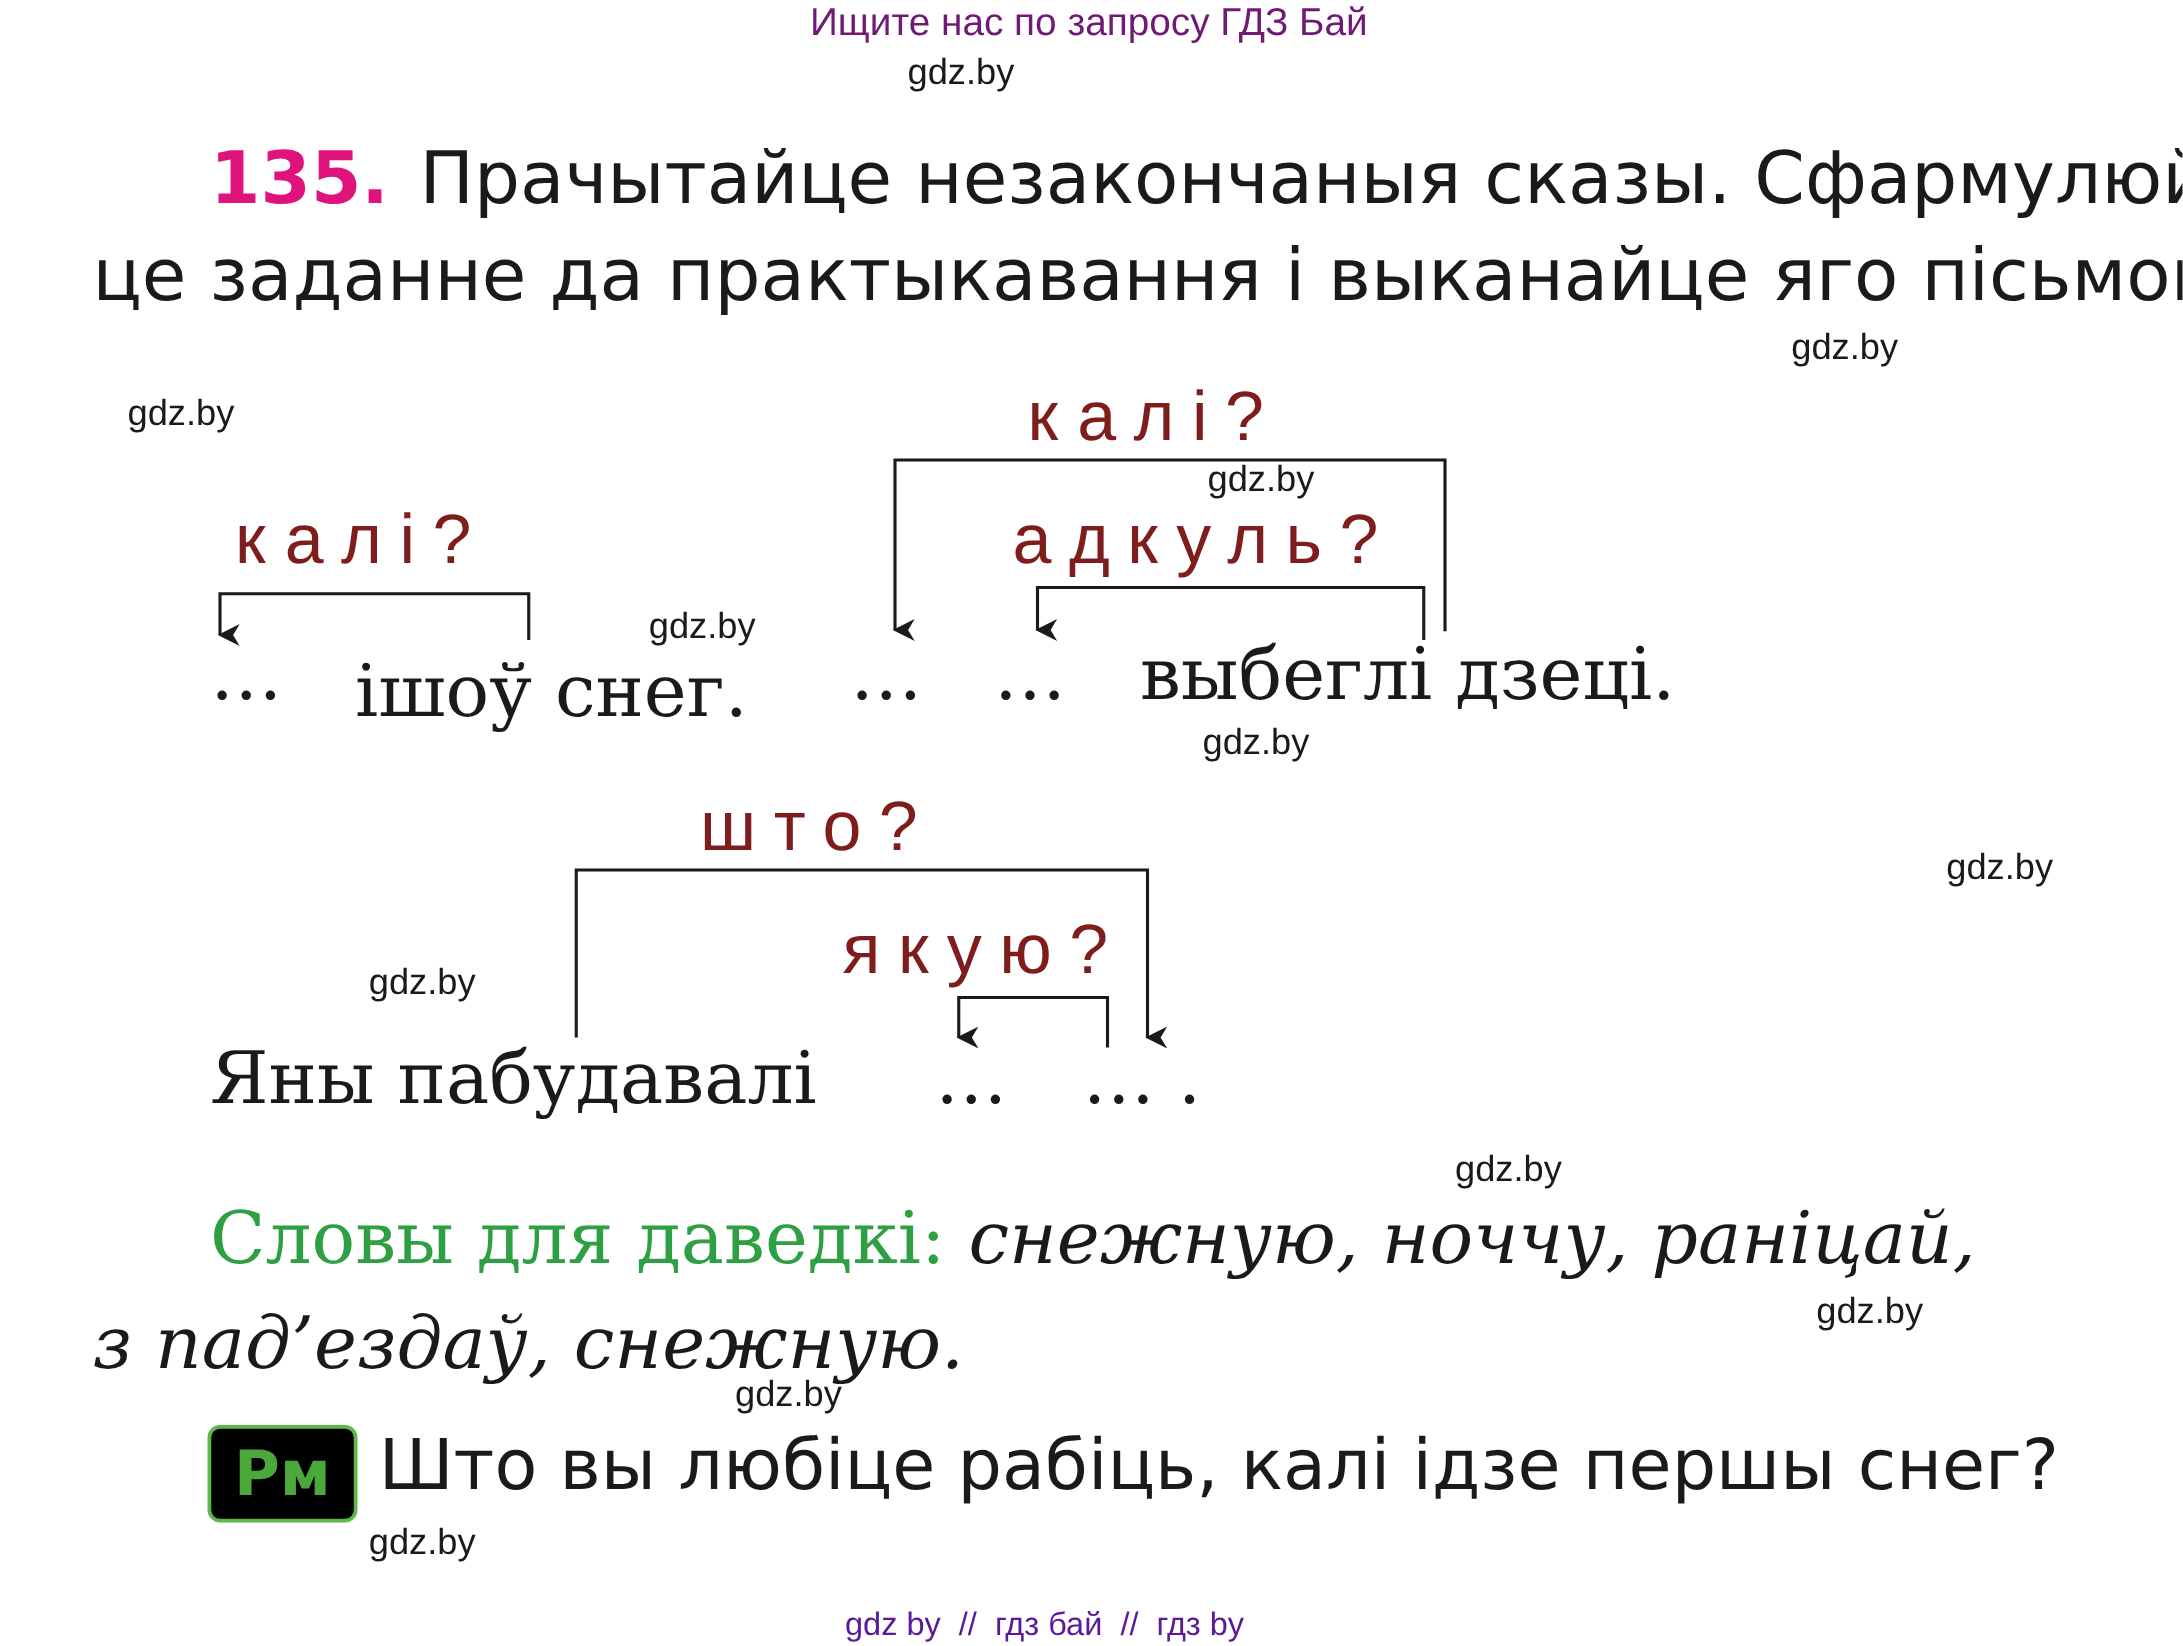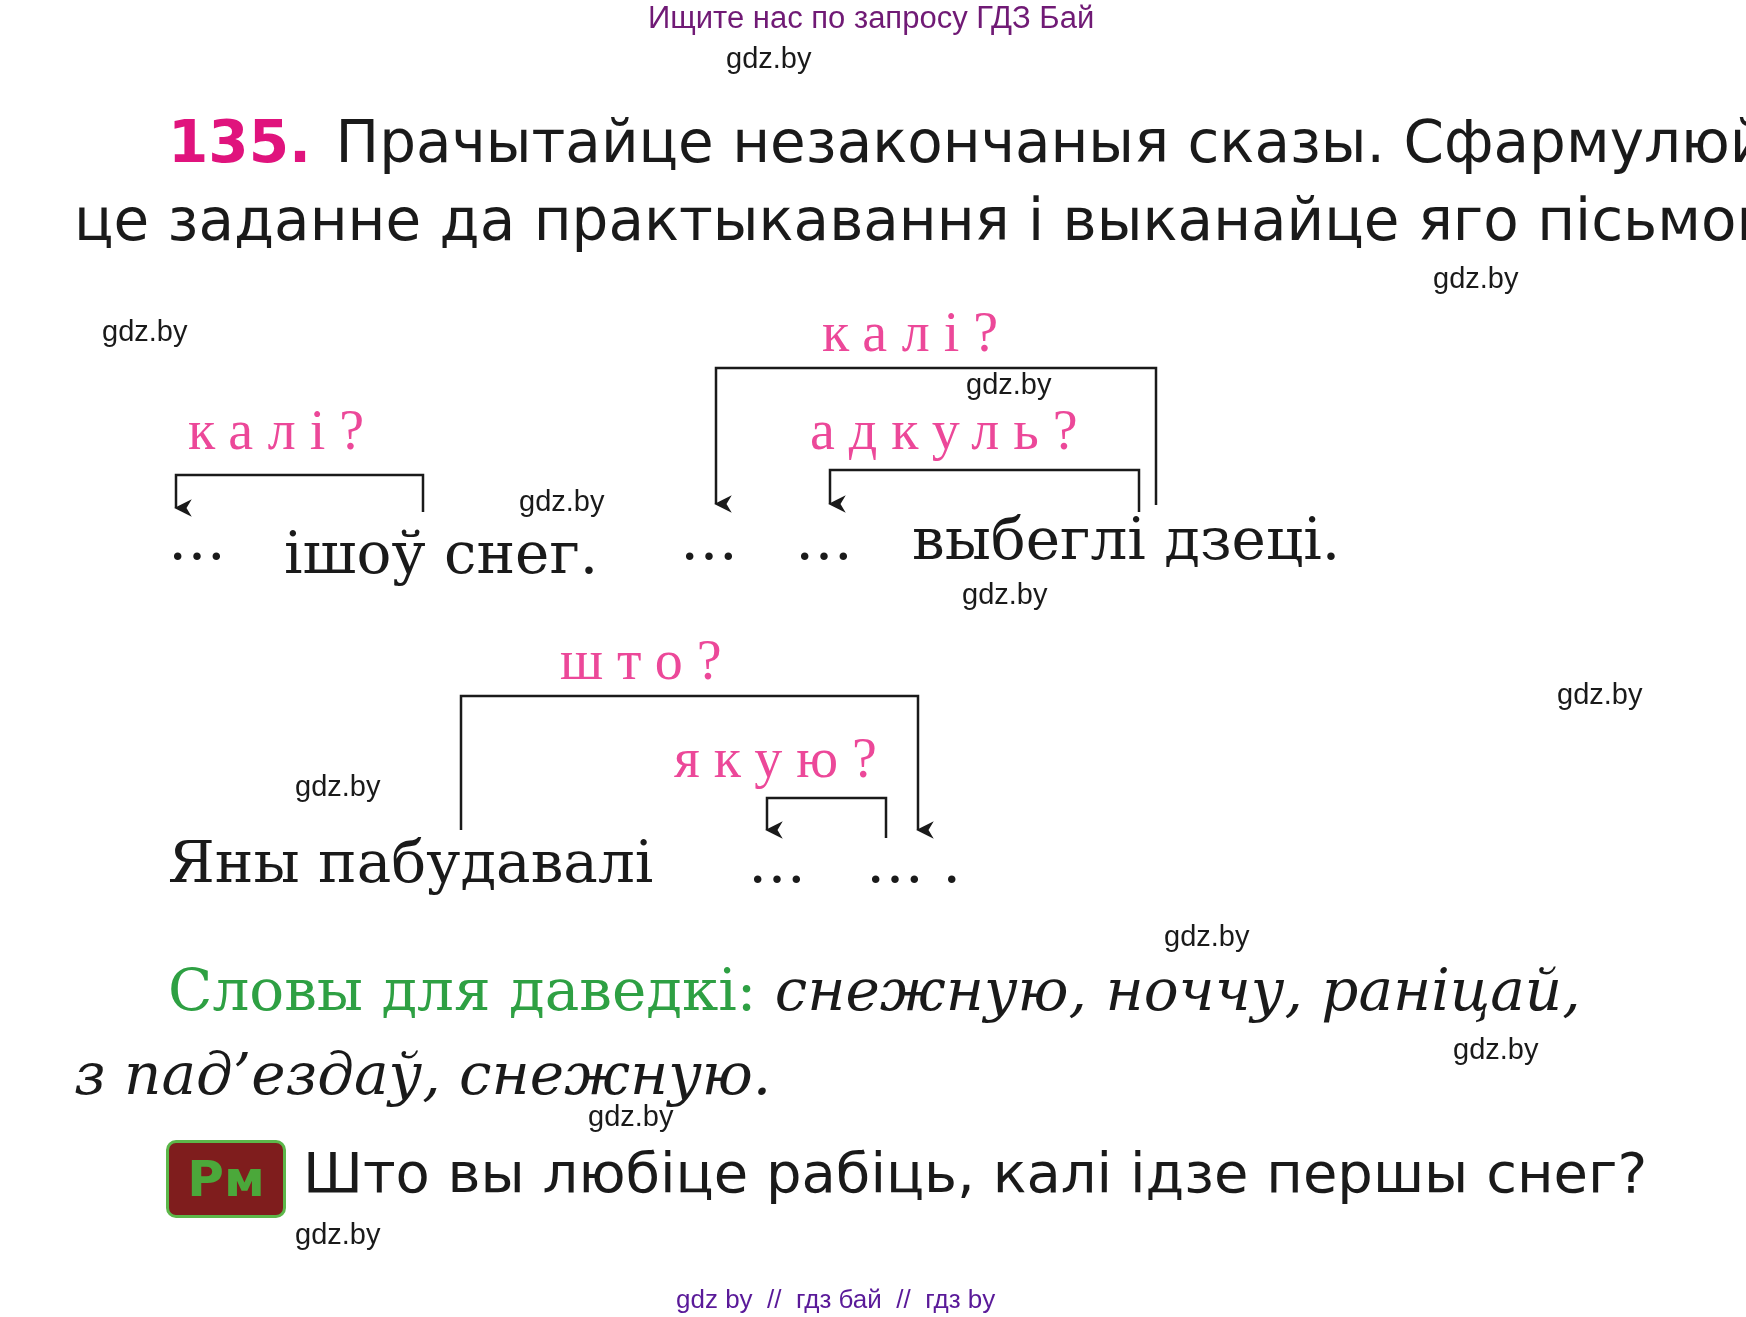--- a/index.html
+++ b/index.html
@@ -3,27 +3,27 @@
 <meta charset="utf-8">
 <style>
   html, body { margin: 0; padding: 0; background: #ffffff; }
   body { width: 1746px; height: 1317px; position: relative; overflow: hidden; }
   .abs { position: absolute; white-space: nowrap; }
   .banner { font-family: "Liberation Sans", sans-serif; color: #701a75; font-size: 31px; }
   .wm { font-family: "Liberation Sans", sans-serif; color: #1a1a1a; font-size: 29px; }
   .sans { font-family: "DejaVu Sans", sans-serif; color: #1a1a1a; }
   .serif { font-family: "DejaVu Serif", serif; color: #1a1a1a; }
   .task-num { color: #e0137d; font-weight: bold; }
-  .q { font-family: Liberation Serif, serif; font-size: 56px; letter-spacing: 14px; color: #ec4899; }
+  .q { font-family: Liberation Sans, sans-serif; font-size: 56px; letter-spacing: 14px; color: #7f1d1d; }
   .sent { font-family: "DejaVu Serif", serif; font-size: 58px; color: #1a1a1a; }
   .green { color: #2ea043; }
   .italic { font-style: italic; }
   .footer { font-family: "Liberation Sans", sans-serif; color: #5a1a99; font-size: 26px; }
   .badge {
-    border: 3px solid #5cb84a; background: #7f1d1d; border-radius: 10px;
+    border: 3px solid #5cb84a; background: #000000; border-radius: 10px;
     color: #4ba83a; font-family: "DejaVu Sans", sans-serif; font-weight: bold;
     font-size: 50px; display: flex; align-items: center; justify-content: center;
   }
   svg.lines { position: absolute; left: 0; top: 0; }
 </style>
 </head>
 <body>
 
 <div class="abs banner" style="left:648px; top:0px;">Ищите нас по запросу ГДЗ Бай</div>
 <div class="abs wm" style="left:726px; top:42px;">gdz.by</div>

